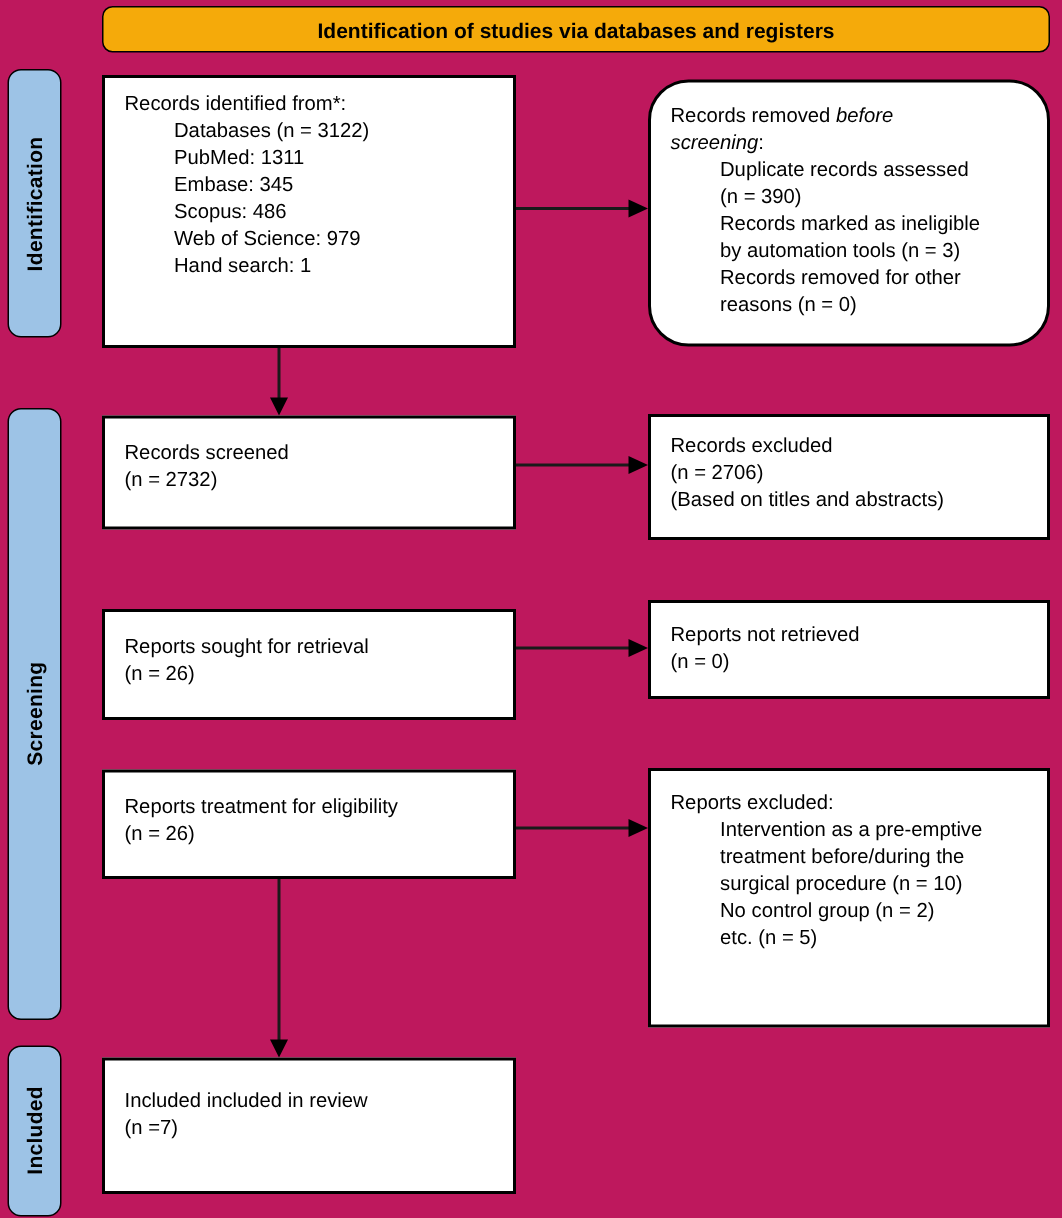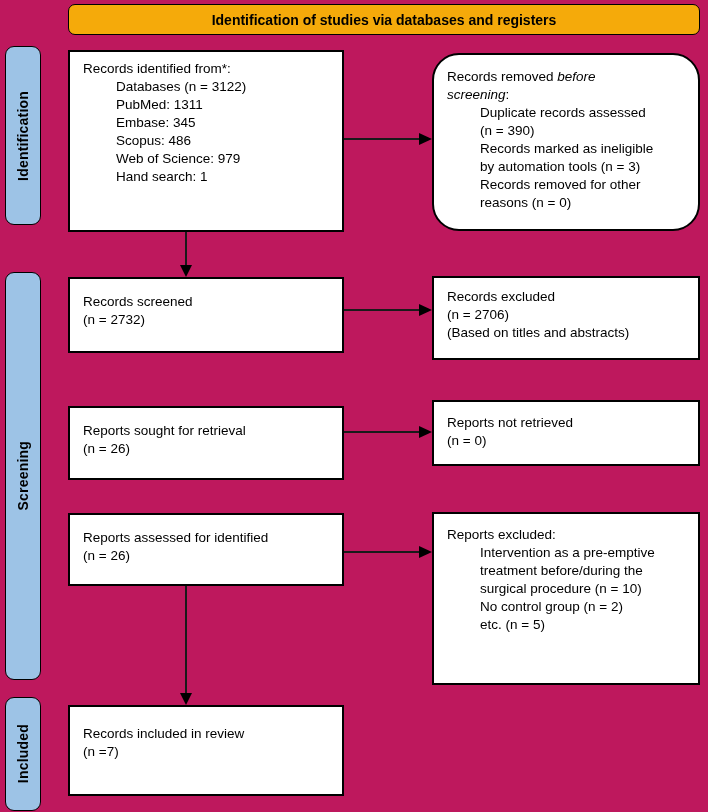--- a/index.html
+++ b/index.html
@@ -124,41 +124,41 @@
     <div>Reports sought for retrieval</div>
     <div>(n = 26)</div>
   </div>
 
   <div class="pbox" style="left:432px; top:400px; width:268px; height:66px; padding-top:12px;">
     <div>Reports not retrieved</div>
     <div>(n = 0)</div>
   </div>
 
   <div class="pbox" style="left:68px; top:513px; width:276px; height:73px; padding-top:14px;">
-    <div>Reports assessed for identified</div>
+    <div>Reports treatment for eligibility</div>
     <div>(n = 26)</div>
   </div>
 
   <div class="pbox" style="left:432px; top:512px; width:268px; height:173px; padding-top:12px;">
     <div>Reports excluded:</div>
     <div class="hang">
       <div>Intervention as a pre-emptive</div>
       <div>treatment before/during the</div>
       <div>surgical procedure (n = 10)</div>
     </div>
     <div class="hang">
       <div>No control group (n = 2)</div>
     </div>
     <div class="hang">
       <div>etc. (n = 5)</div>
     </div>
   </div>
 
   <div class="pbox" style="left:68px; top:705px; width:276px; height:91px; padding-top:18px;">
-    <div>Records included in review</div>
+    <div>Included included in review</div>
     <div>(n =7)</div>
   </div>
 
   <div>
     <div class="line" style="left:344px; top:138px; width:78px; height:2px;"></div>
     <div class="head-right" style="left:419px; top:133px;"></div>
   </div>
 
   <div>
     <div class="line" style="left:185px; top:232px; width:2px; height:35px;"></div>

